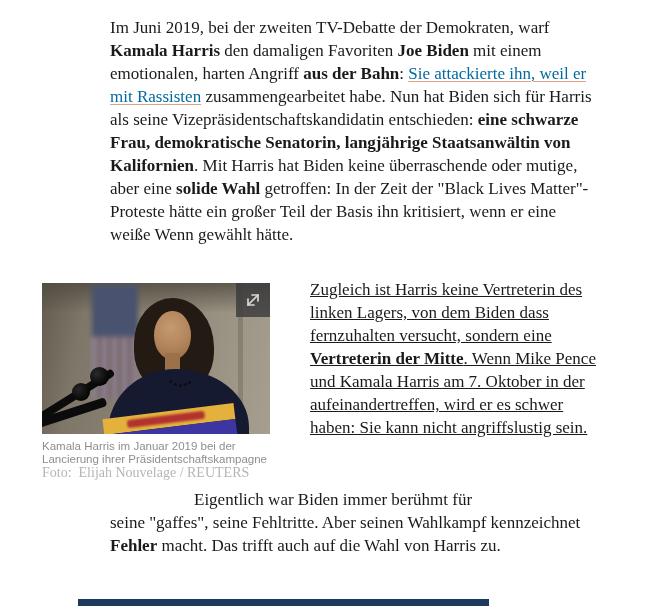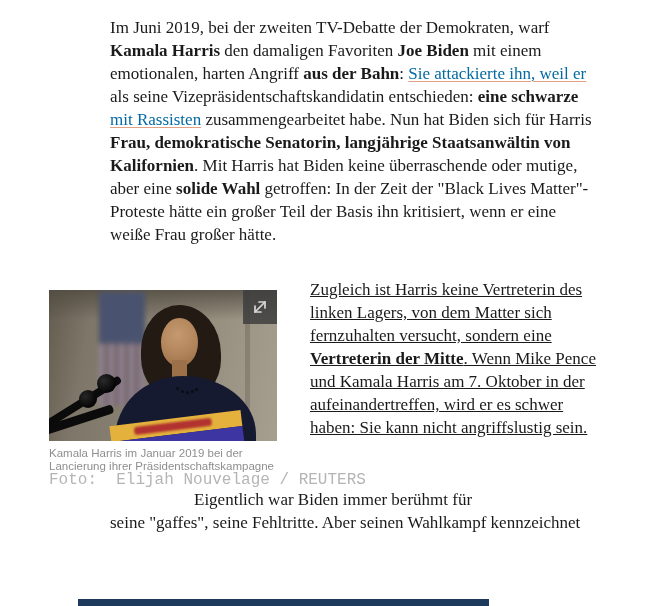--- a/index.html
+++ b/index.html
@@ -42,43 +42,43 @@
   .mic-pole1{position:absolute;left:-10px;top:108px;width:88px;height:8px;background:#0b0b0b;border-radius:4px;transform:rotate(-32deg);}
   .mic-pole2{position:absolute;left:-12px;top:126px;width:78px;height:9px;background:#0b0b0b;border-radius:4px;transform:rotate(-18deg);}
   .mic-head1{position:absolute;left:48px;top:84px;width:19px;height:19px;border-radius:50%;
         background:radial-gradient(circle at 35% 35%,#2a2a2a,#050505 70%);}
   .mic-head2{position:absolute;left:30px;top:100px;width:18px;height:18px;border-radius:50%;
         background:radial-gradient(circle at 35% 35%,#262626,#050505 70%);}
   .expand-btn{position:absolute;top:0;right:0;width:34px;height:34px;background:rgba(62,62,62,0.85);
         display:flex;align-items:center;justify-content:center;cursor:pointer;}
   .caption{margin-top:6px;font-family:"Liberation Sans","DejaVu Sans",sans-serif;
         font-size:11.5px;line-height:13px;color:#8e8e8e;}
-  .credit{font-family:Liberation Mono, monospace;font-size:16px;line-height:14px;
+  .credit{font-family:Liberation Serif, serif;font-size:14px;line-height:14px;
         color:#b5b5b5;white-space:pre;}
   .cutoff-bar{position:absolute;left:78px;top:599px;width:411px;height:7px;background:#1d3a5c;}
 </style>
 </head>
 <body>
 
 <div class="page">
 
   <div id="p1" class="para">
       <div class="line"><span>Im Juni 2019, bei der zweiten TV-Debatte der Demokraten, warf</span></div>
       <div class="line"><span class="b">Kamala Harris</span><span> den damaligen Favoriten </span><span class="b">Joe Biden</span><span> mit einem</span></div>
       <div class="line"><span>emotionalen, harten Angriff </span><span class="b">aus der Bahn</span><span>: </span><a class="lnk" href="#">Sie attackierte ihn, weil er</a></div>
+      <div class="line"><a class="lnk" href="#">mit Rassisten</a><span> zusammengearbeitet habe. Nun hat Biden sich für Harris</span></div>
       <div class="line"><span>als seine Vizepräsidentschaftskandidatin entschieden: </span><span class="b">eine schwarze</span></div>
-      <div class="line"><a class="lnk" href="#">mit Rassisten</a><span> zusammengearbeitet habe. Nun hat Biden sich für Harris</span></div>
       <div class="line"><span class="b">Frau, demokratische Senatorin, langjährige Staatsanwältin von</span></div>
       <div class="line"><span class="b">Kalifornien</span><span>. Mit Harris hat Biden keine überraschende oder mutige,</span></div>
       <div class="line"><span>aber eine </span><span class="b">solide Wahl</span><span> getroffen: In der Zeit der "Black Lives Matter"-</span></div>
       <div class="line"><span>Proteste hätte ein großer Teil der Basis ihn kritisiert, wenn er eine</span></div>
-      <div class="line"><span>weiße Frau großer hätte.</span></div>
+      <div class="line"><span>weiße Wenn gewählt hätte.</span></div>
     </div>
 
-  <figure class="figure" style="margin:7px;">
+  <figure class="figure" style="margin:0;">
     <div class="photo">
       <div class="photo-top-shade"></div>
       <div class="flag"></div>
       <div class="wall-column"></div>
       <div class="hair"></div>
       <div class="face"></div>
       <div class="neck"></div>
       <div class="blazer"></div>
       <div class="necklace"></div>
       <div class="sign">
@@ -102,28 +102,29 @@
     </div>
     <figcaption class="caption">
       <div>Kamala Harris im Januar 2019 bei der</div>
       <div>Lancierung ihrer Präsidentschaftskampagne</div>
       <div class="credit">Foto:  Elijah Nouvelage / REUTERS</div>
     </figcaption>
   </figure>
 
   <div id="p2" class="para">
       <div class="line"><span>Zugleich ist Harris keine Vertreterin des</span></div>
-      <div class="line"><span>linken Lagers, von dem Matter sich</span></div>
+      <div class="line"><span>linken Lagers, von dem Biden dass</span></div>
       <div class="line"><span>fernzuhalten versucht, sondern eine</span></div>
       <div class="line"><span class="b">Vertreterin der Mitte</span><span>. Wenn Mike Pence</span></div>
       <div class="line"><span>und Kamala Harris am 7. Oktober in der</span></div>
       <div class="line"><span>aufeinandertreffen, wird er es schwer</span></div>
       <div class="line"><span>haben: Sie kann nicht angriffslustig sein.</span></div>
     </div>
 
   <div id="p3" class="para">
       <div class="line"><span>Eigentlich war Biden immer berühmt für</span></div>
       <div class="line"><span>seine "gaffes", seine Fehltritte. Aber seinen Wahlkampf kennzeichnet</span></div>
+      <div class="line"><span class="b">Fehler</span><span> macht. Das trifft auch auf die Wahl von Harris zu.</span></div>
     </div>
 
   <div class="cutoff-bar"></div>
 
 </div>
 
 </body></html>

